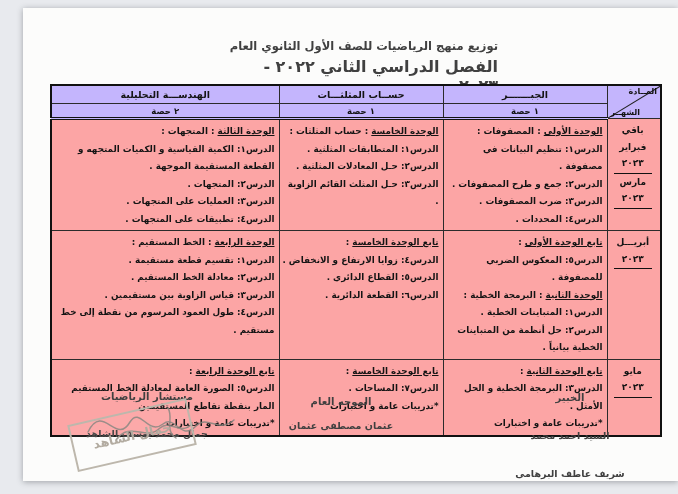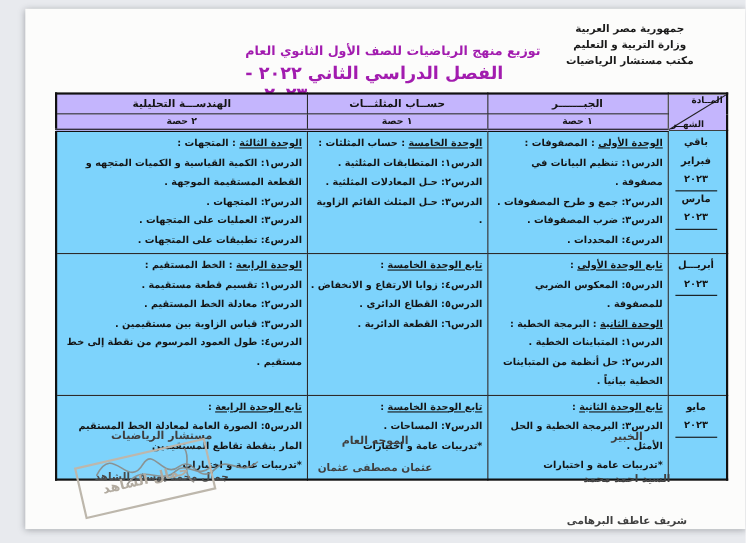--- a/index.html
+++ b/index.html
@@ -4,35 +4,35 @@
 <style>
   html,body{margin:0;padding:0;}
   body{width:678px;height:494px;font-family:"DejaVu Sans",sans-serif;}
   .stage{position:relative;width:678px;height:494px;background:#e8eaee;overflow:hidden;direction:rtl;}
   .page{position:absolute;left:23px;top:8px;width:655px;height:473px;background:#fcfcfb;
         box-shadow:0 1px 6px rgba(50,55,60,.4);}
   
   .letterhead{position:absolute;top:12px;left:452px;width:195px;text-align:center;
               font-size:9.5px;font-weight:bold;line-height:14.5px;color:#1a1a1a;}
   
-  .title-block{position:absolute;top:31px;left:200px;width:275px;text-align:left;color:#a21caf;}
+  .title-block{position:absolute;top:31px;left:200px;width:275px;text-align:right;color:#404040;}
   .doc-title{font-size:11.5px;font-weight:bold;}
   .doc-subtitle{font-size:16px;font-weight:bold;margin-top:4px;}
   
   table.grid{position:absolute;top:76px;right:16px;width:610px;border-collapse:collapse;
              table-layout:fixed;direction:rtl;color:#141414;border:2px solid #111;}
   .grid th,.grid td{border:1px solid #2b2b2b;}
   .grid thead th{background:#c4b5fd;font-weight:bold;padding:1px 2px;}
   .sub-name{font-size:9.5px;height:15px;}
   .periods{font-size:8.5px;height:11px;border-bottom:3px double #111 !important;font-weight:bold;}
   th.corner{position:relative;padding:0;height:30px;background:#f3f2ee;}
   th.corner svg{position:absolute;inset:0;width:100%;height:100%;}
   .corner-top{position:absolute;top:1px;right:3px;font-size:8px;font-weight:bold;}
   .corner-bottom{position:absolute;bottom:1px;left:3px;font-size:8px;font-weight:bold;}
-  .grid tbody td{vertical-align:top;background:#7dd3fc;padding:3px 4px 2px 2px;}
+  .grid tbody td{vertical-align:top;background:#fca5a5;padding:3px 4px 2px 2px;}
   .lesson-line{font-size:8.8px;font-weight:bold;line-height:17.5px;}
   .u-head{text-decoration:underline;}
   td.month-cell{vertical-align:middle;text-align:center;font-weight:bold;font-size:9px;line-height:16.5px;}
   .year{display:inline-block;border-bottom:1.2px solid #111;padding:0 8px 1px 8px;}
   .row-0 td{height:104px;} .row-1 td{height:100px;} .row-2 td{height:64px;}
   
   .sig{position:absolute;text-align:center;font-weight:bold;color:#404040;}
   .sig-title{font-size:10px;}
   .sig-name{font-size:9.5px;}
   #sig-expert{top:384px;left:472px;width:150px;} #sig-expert .sig-name{margin-top:27px;}
@@ -42,25 +42,20 @@
   .stamp{position:absolute;top:403px;left:48px;width:118px;height:44px;border:2px solid #bdb7ac;
          color:#b2aba0;transform:rotate(-13deg);display:flex;align-items:center;justify-content:center;
          font-size:12.5px;font-weight:bold;letter-spacing:1px;background:rgba(255,255,255,.05);}
 </style>
 </head>
 <body>
 
 <div class="stage">
   <div class="page">
 
-    <div class="letterhead">
-      <div>جمهورية مصر العربية</div>
-      <div>وزارة التربية و التعليم</div>
-      <div>مكتب مستشار الرياضيات</div>
-    </div>
 
     <div class="title-block">
       <div class="doc-title">توزيع منهج الرياضيات للصف الأول الثانوي العام</div>
       <div class="doc-subtitle">الفصل الدراسي الثاني ٢٠٢٢ - ٢٠٢٣ م</div>
     </div>
 
     <table class="grid">
       <colgroup>
         <col style="width:54px">
           <col style="width:164px">

